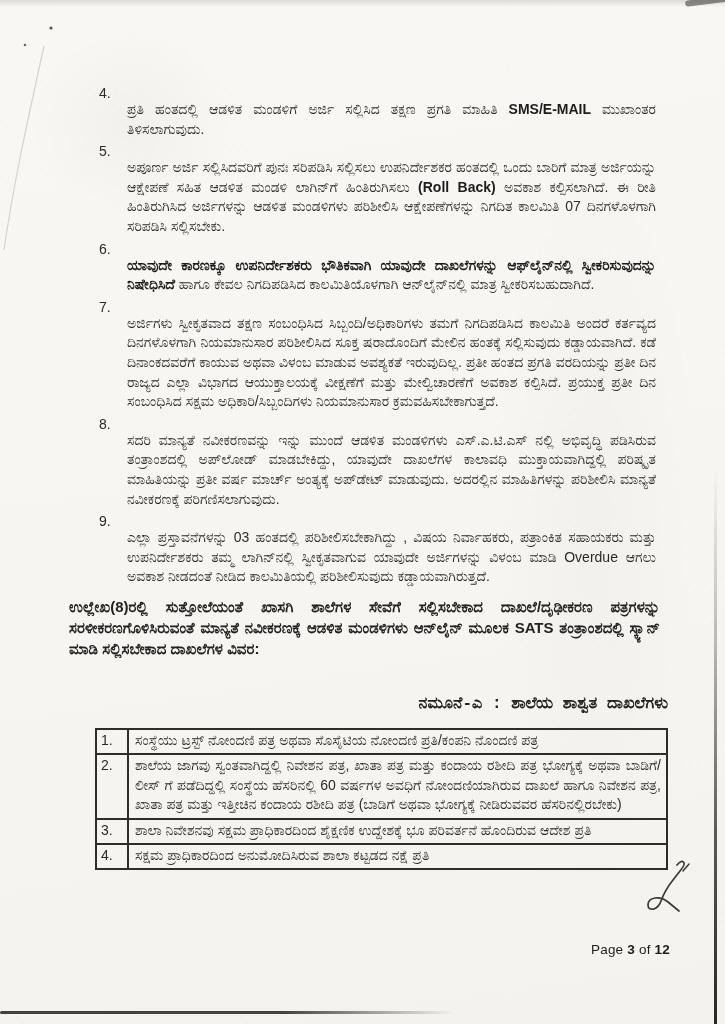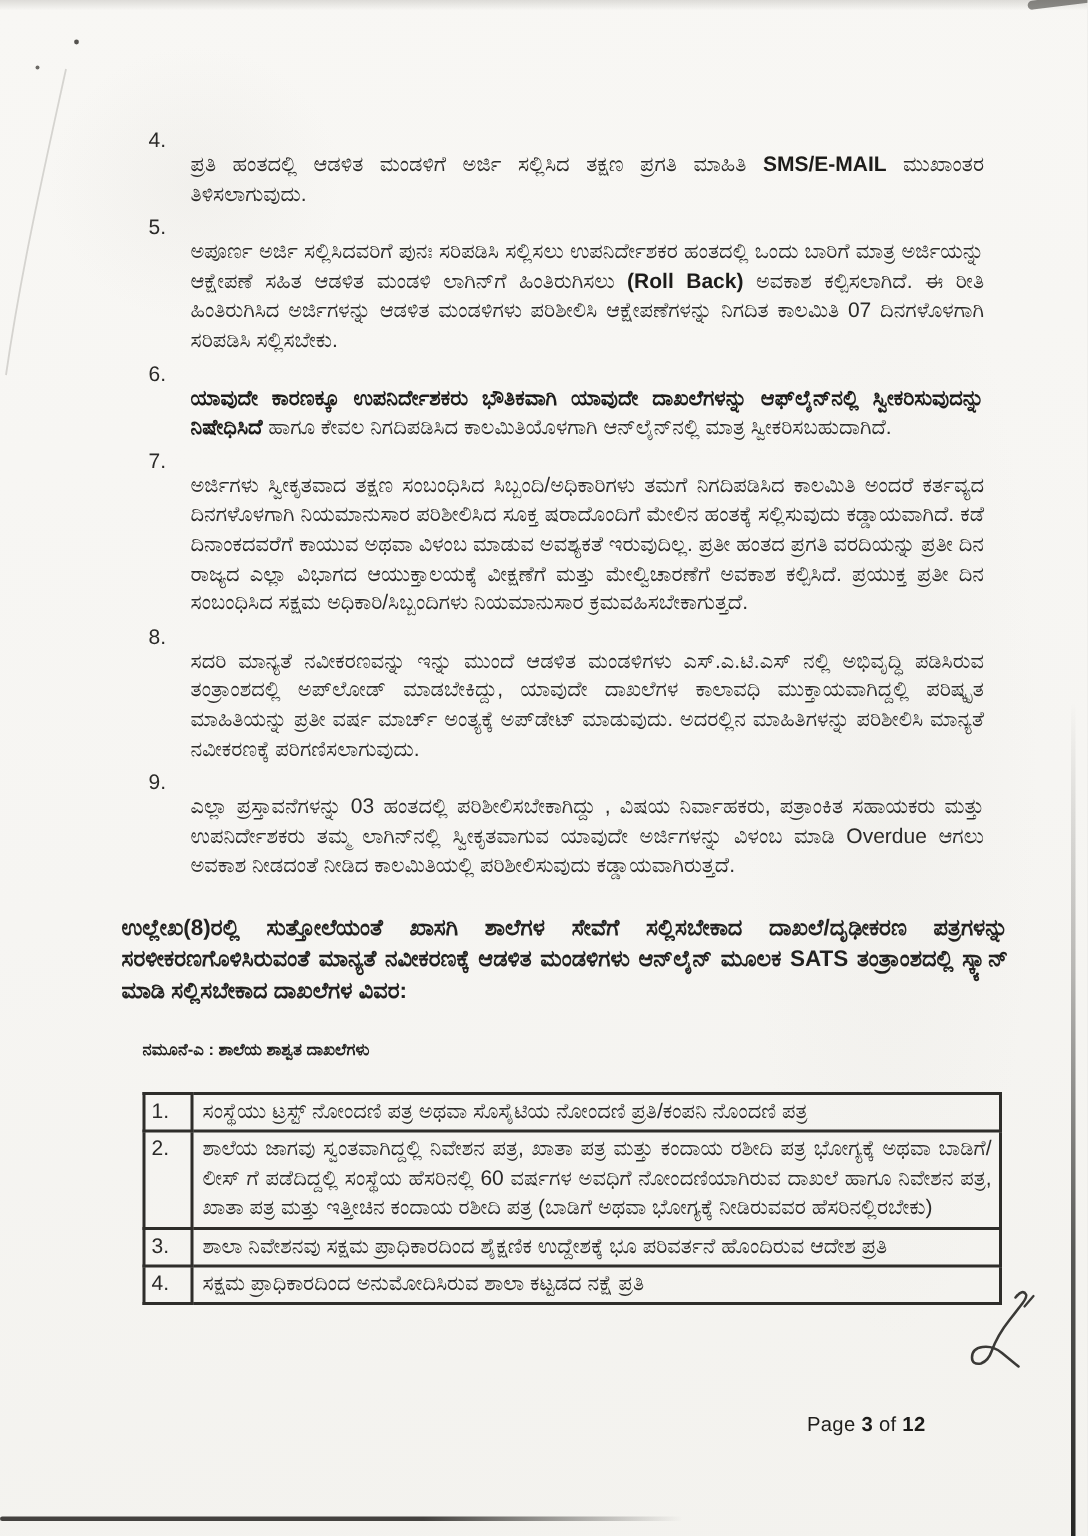--- a/index.html
+++ b/index.html
@@ -26,45 +26,45 @@
     position:absolute;left:99px;top:84px;width:557px;
     margin:0;padding:0;list-style:none;
     font-size:14px;line-height:19.6px;
   }
   .num-list li{display:flex;margin:0 0 3px 0;}
   .num-list .num{flex:none;width:28px;}
   .num-list .txt{flex:1;text-align:justify;margin-top:16px;}
   .run-b{font-weight:bold;color:#1d1c1a;}
   
   .closing{
-    position:absolute;left:69px;top:596px;width:591px;margin:12px;
+    position:absolute;left:69px;top:596px;width:591px;margin:0;
     font-weight:bold;color:#232220;
     font-size:15px;line-height:21px;text-align:justify;
   }
   
   .tbl-heading{
     position:absolute;left:95px;top:694px;width:573px;margin:0;
-    text-align:left;font-size:11px;font-weight:bold;color:#232220;
+    text-align:right;font-size:16px;font-weight:bold;color:#232220;font-family:Liberation Mono, monospace;
   }
   
   .doc-table{
     position:absolute;left:95px;top:728px;width:573px;
     border-collapse:collapse;table-layout:fixed;
     font-size:14px;line-height:19.4px;color:#2b2a28;
   }
   .doc-table td{
     border:2px solid #2e2d2a;vertical-align:top;
     padding:1px 5px 3px 6px;
   }
   .doc-table td.cell-num{width:24px;text-align:left;padding-left:4px;padding-right:2px;}
   .doc-table td.cell-txt{text-align:justify;margin-left:18px;}
   
   .signature{position:absolute;left:642px;top:858px;}
   
-  .footer{position:absolute;left:538px;top:942px;font-size:13.5px;color:#1f1e1c;letter-spacing:.2px;}
+  .footer{position:absolute;left:591px;top:942px;font-size:13.5px;color:#1f1e1c;letter-spacing:.2px;}
   
   .bottom-line{position:absolute;left:0;top:1011px;width:455px;height:3px;border-radius:2px;
     background:linear-gradient(to right,#44423f 0%,#44423f 62%,rgba(68,66,63,0) 100%);}
   .right-line{position:absolute;left:714px;top:468px;width:3px;height:556px;
     background:linear-gradient(to bottom,rgba(70,68,66,0) 0%,rgba(70,68,66,.35) 32%,rgba(50,50,48,.8) 66%,#262624 100%);}
 </style>
 </head>
 <body>
 
 <div class="page">

